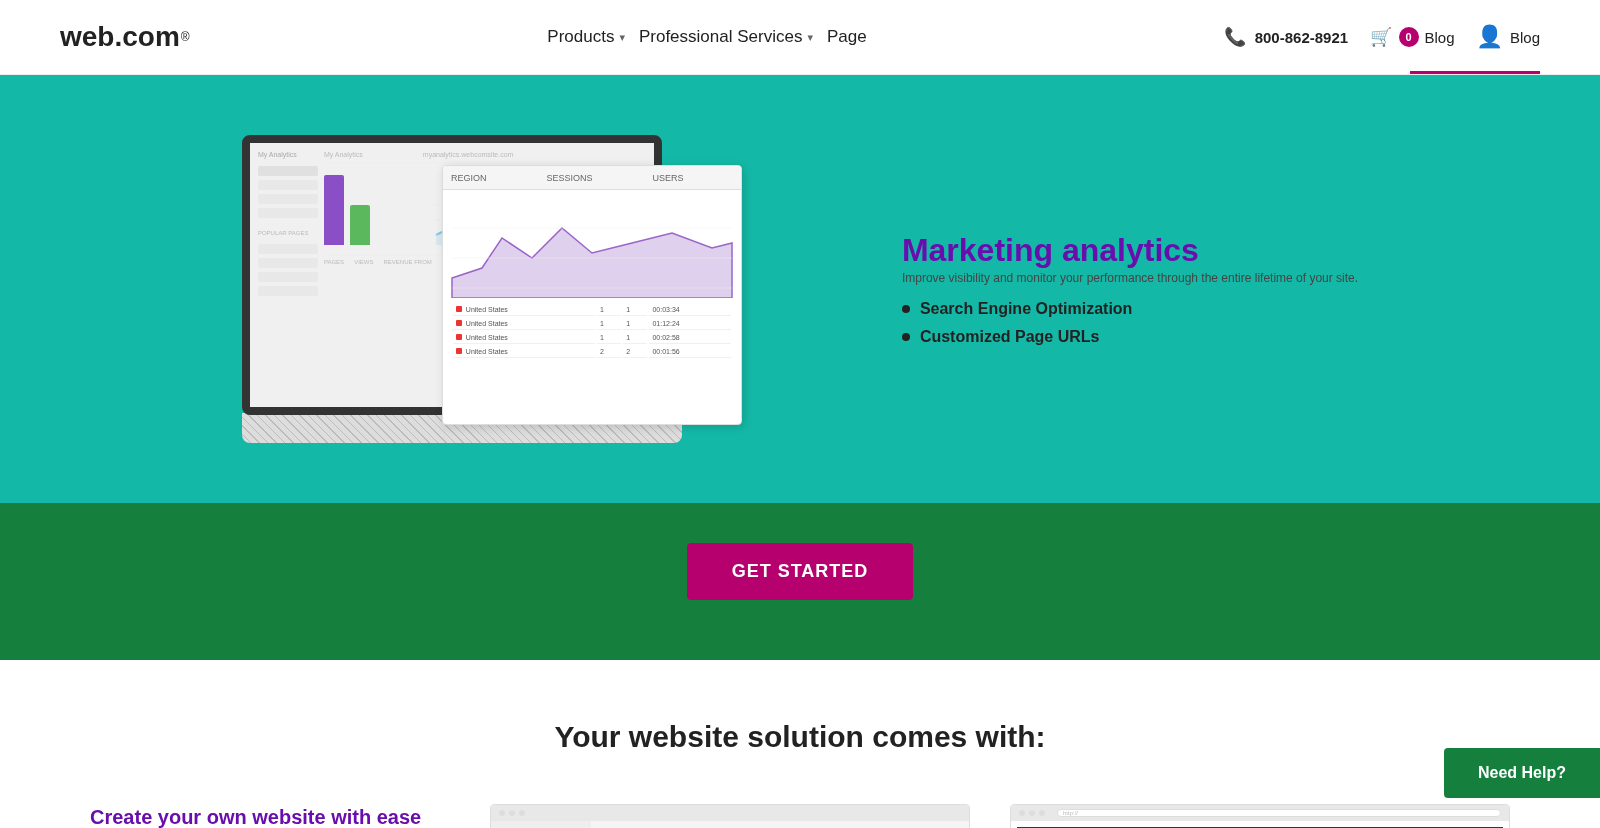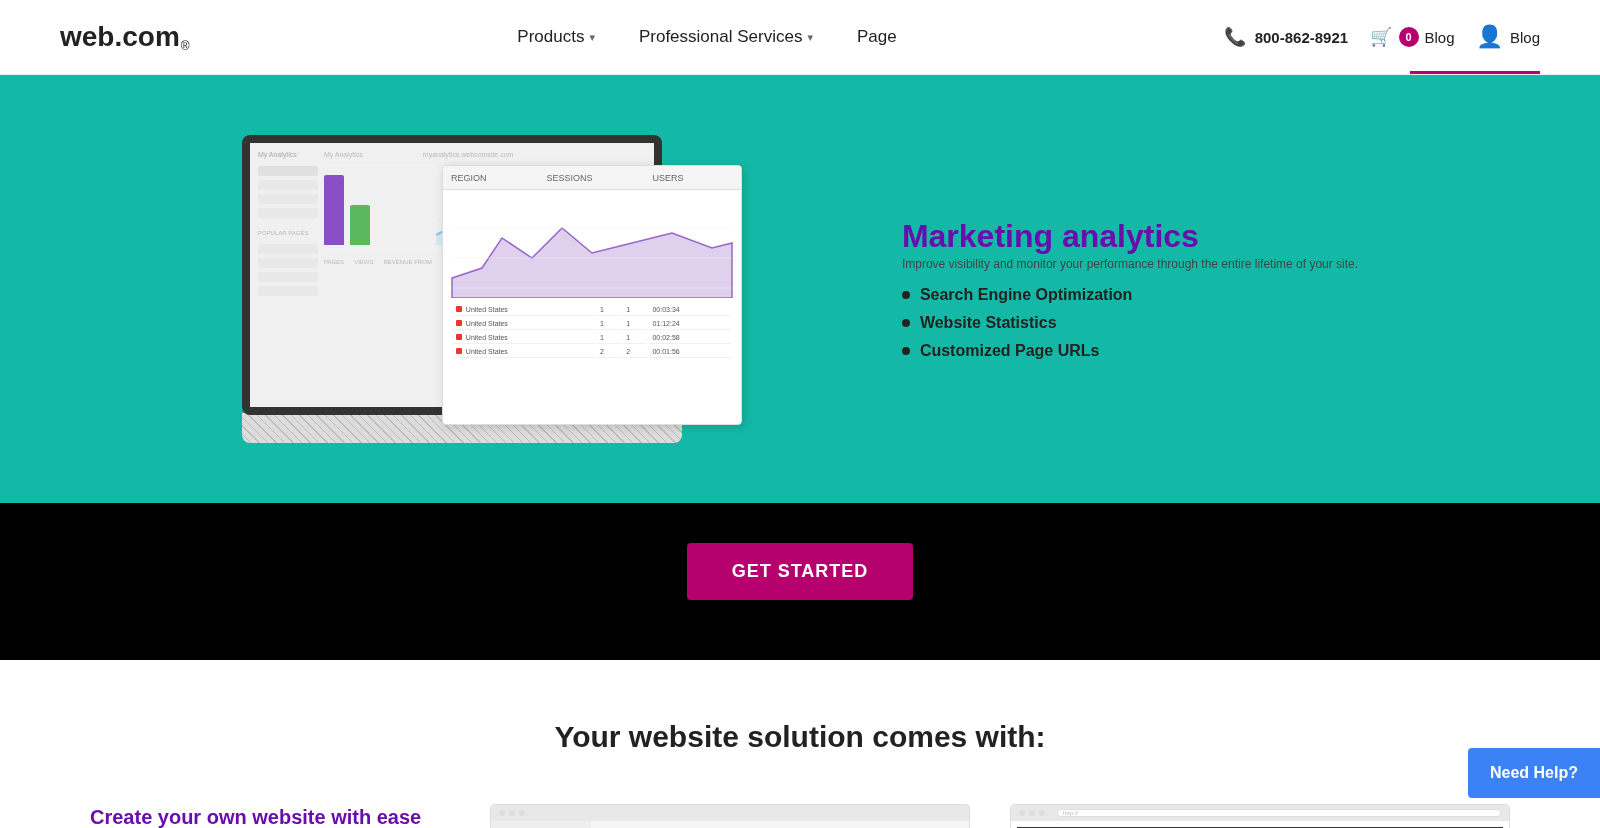--- a/index.html
+++ b/index.html
@@ -11,21 +11,21 @@
       align-items: center;
       justify-content: space-between;
       padding: 0 60px;
       height: 75px;
       border-bottom: 1px solid #eee;
       position: relative;
     }
     nav {
       display: flex;
       align-items: center;
-      gap: 44px;
+      gap: 14px;
     }
     .nav-item {
       display: flex;
       align-items: center;
       gap: 5px;
       font-size: 17px;
       color: #222;
       cursor: pointer;
       text-decoration: none;
     }
@@ -256,21 +256,21 @@
       background: #222;
       border-radius: 50%;
       flex-shrink: 0;
     }
 
     
     .get-started-section {
       display: flex;
       justify-content: center;
       padding: 40px 0 60px;
-      background: #000000;
+      background: #15803d;
     }
     .get-started-btn {
       background: #b5006e;
       color: #fff;
       border: none;
       padding: 18px 45px;
       font-size: 18px;
       font-weight: bold;
       letter-spacing: 1px;
       cursor: pointer;
@@ -295,37 +295,37 @@
       font-weight: bold;
       color: #6a0dad;
       line-height: 1.3;
     }
 
     
     .need-help-btn {
       position: fixed;
       bottom: 30px;
       right: 0;
-      background: #3b82f6;
+      background: #15803d;
       color: #fff;
-      padding: 16px 22px;
+      padding: 16px 34px;
       font-size: 16px;
       font-weight: bold;
       cursor: pointer;
       border: none;
       border-radius: 4px 0 0 4px;
       z-index: 1000;
       text-align: center;
     }
   </style>
 </head>
 <body>
 
 <header>
-  <div style="display:flex;align-items:flex-end;gap:1px;">
+  <div style="display:flex;align-items:center;gap:1px;">
     <span style="font-size:28px;font-weight:bold;color:#222;font-family:Arial,sans-serif;">web.com</span>
       <sup style="font-size:12px;color:#222;">®</sup>
   </div>
 
   <nav>
     <a class="nav-item">
       <span>Products</span>
       <span class="chevron">▾</span>
     </a>
     <a class="nav-item">
@@ -468,24 +468,20 @@
   <div class="analytics-text">
     <h2 class="analytics-title">Marketing analytics</h2>
     <p class="analytics-desc">Improve visibility and monitor your performance through the entire lifetime of your site.</p>
     <ul class="feature-list">
       <li>
         <span class="bullet-dot"></span>
         <span>Search Engine Optimization</span>
       </li>
       <li>
         <span class="bullet-dot"></span>
-        <span>Website Statistics</span>
-      </li>
-      <li>
-        <span class="bullet-dot"></span>
         <span>Customized Page URLs</span>
       </li>
     </ul>
   </div>
 </section>
 
 <div class="get-started-section">
   <button class="get-started-btn">GET STARTED</button>
 </div>
 

